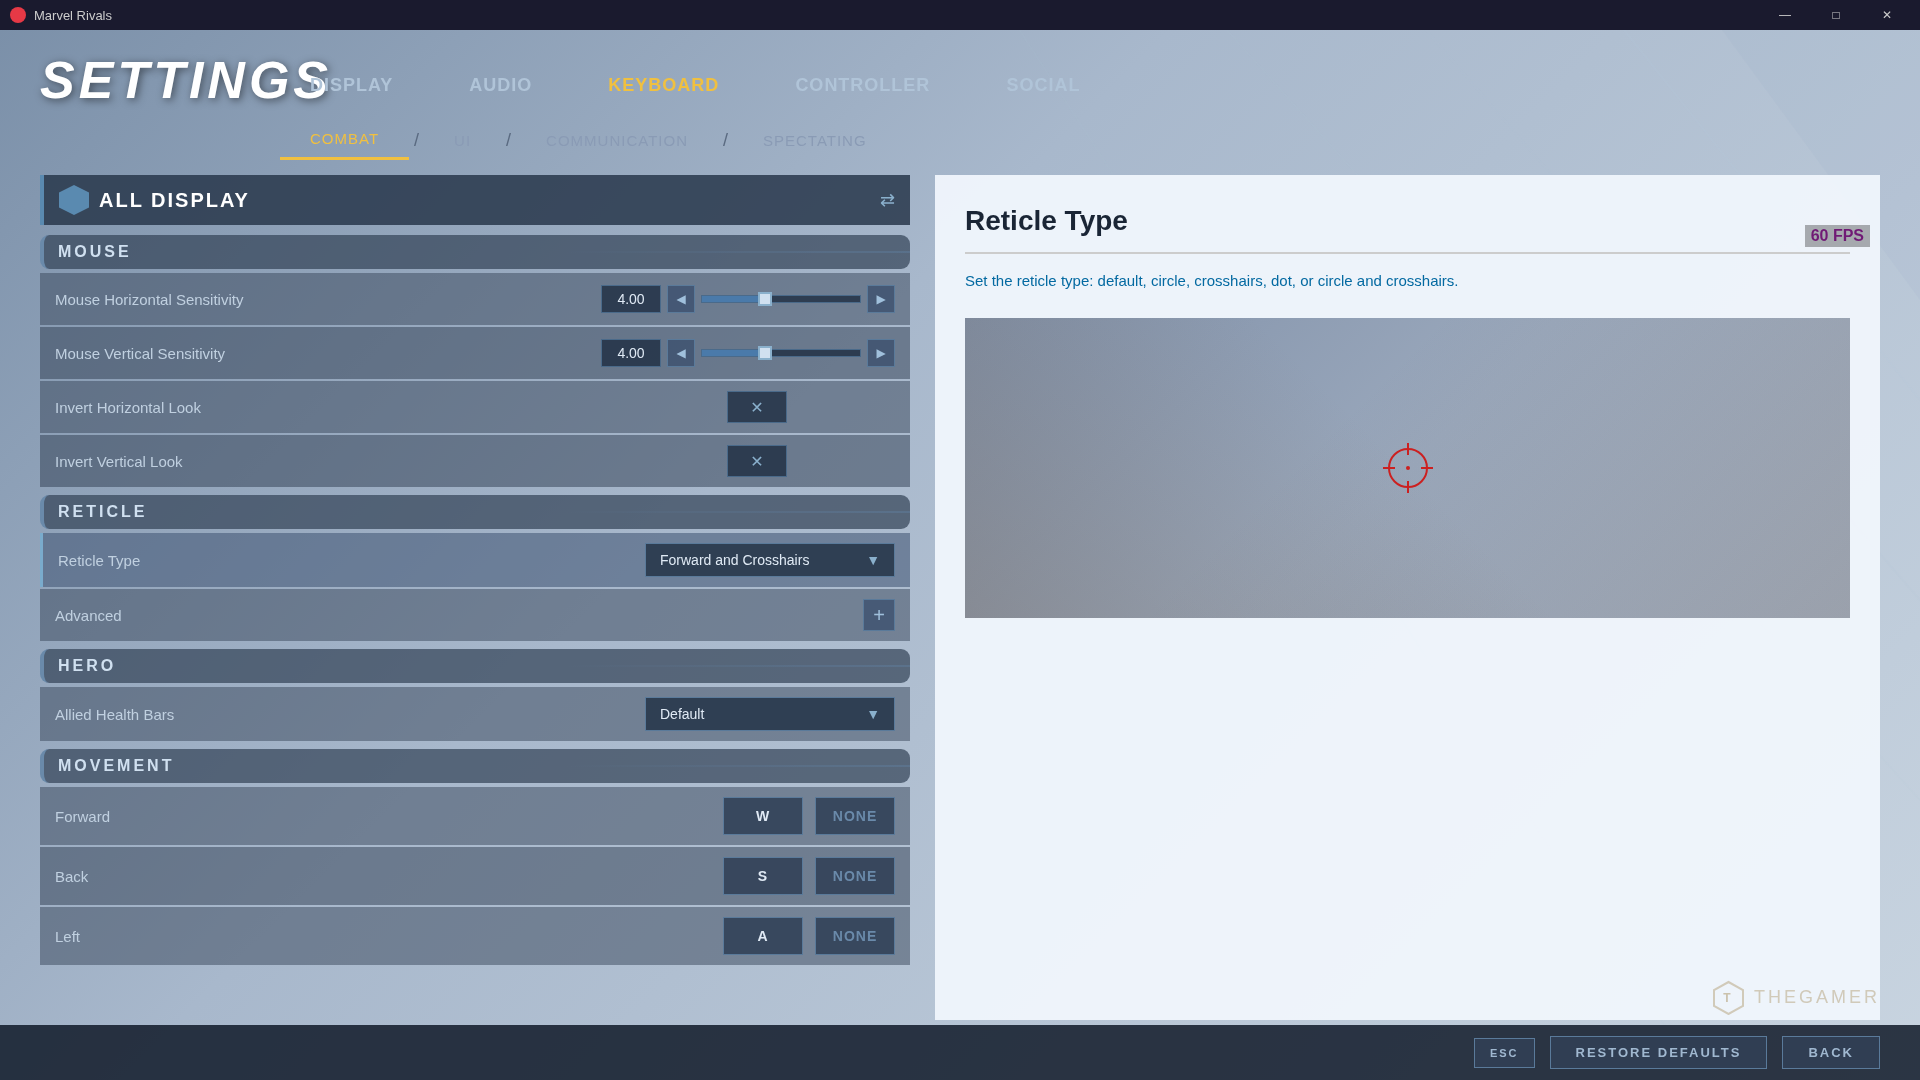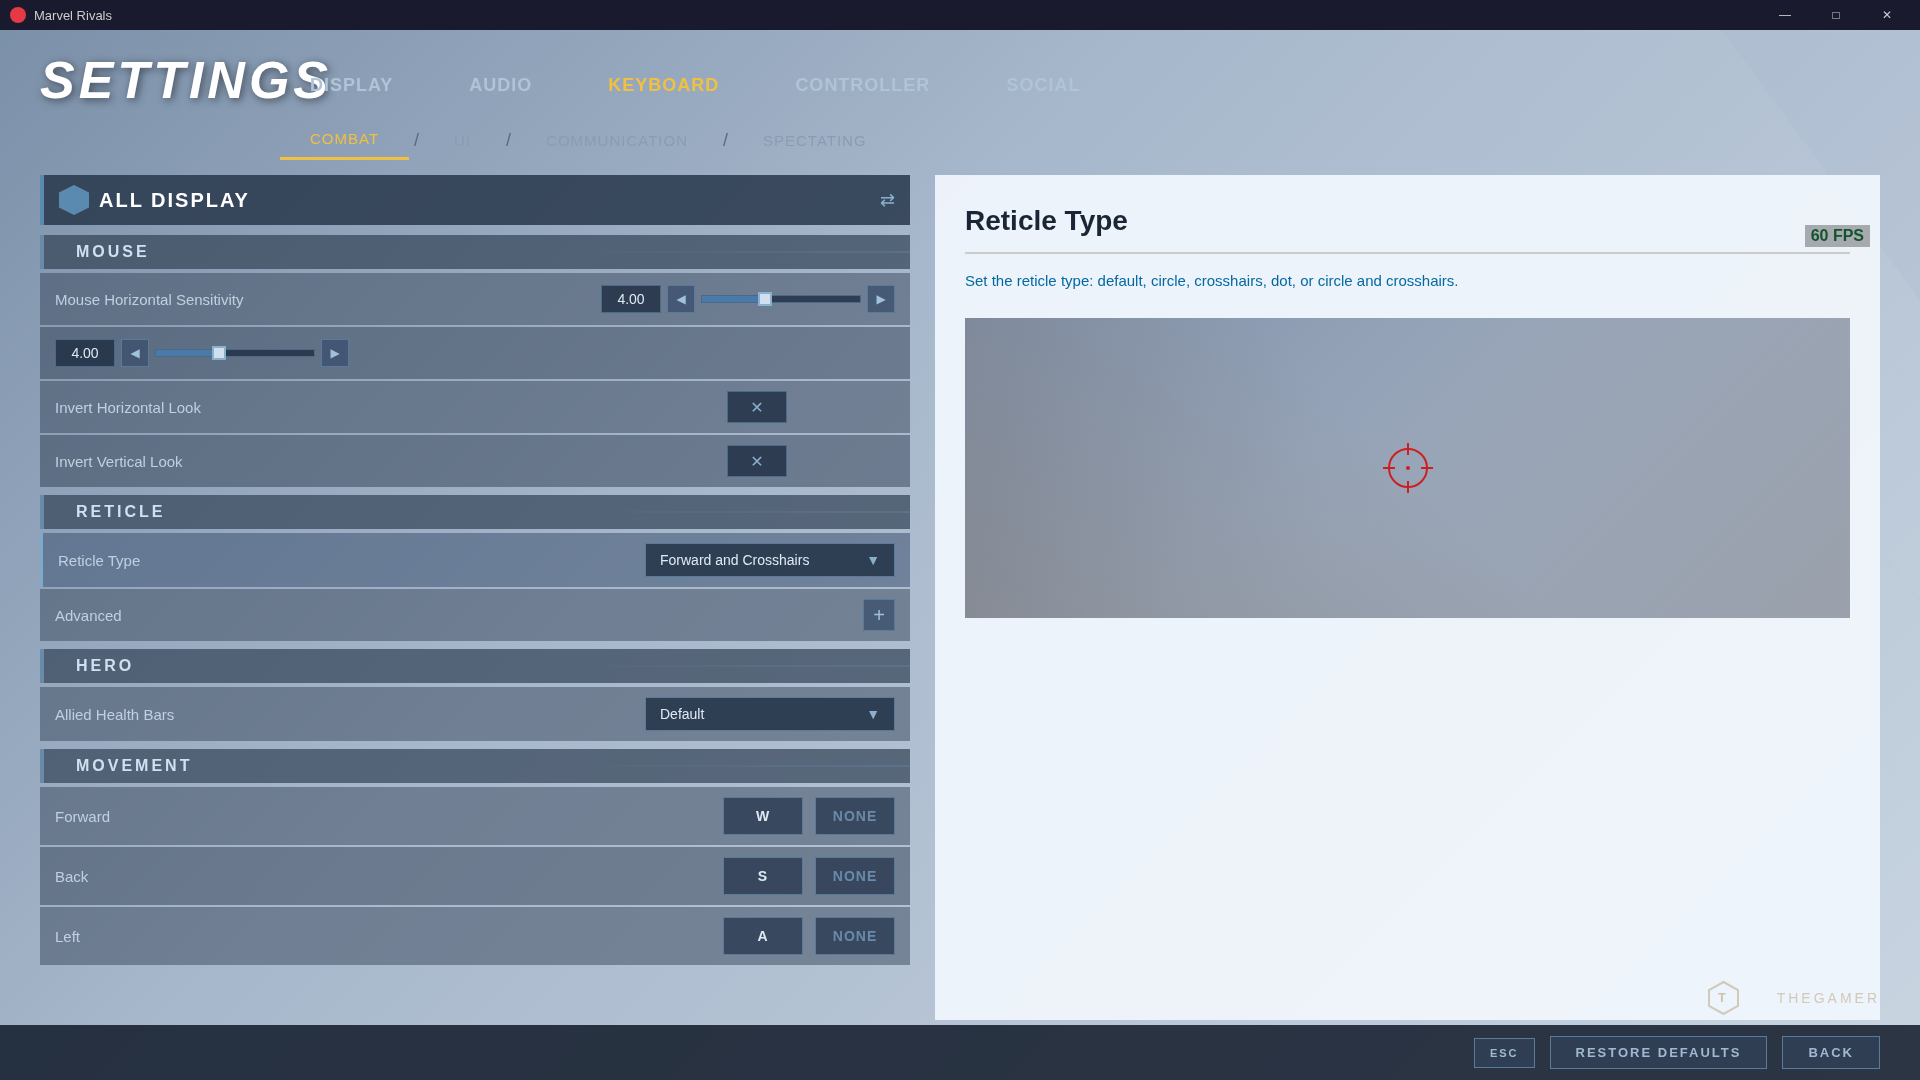--- a/index.html
+++ b/index.html
@@ -172,25 +172,26 @@
     .hero-swap-icon {
       color: #8ab0cc;
       font-size: 18px;
       cursor: pointer;
     }
 
     
     .section-header {
       display: flex;
       align-items: center;
-      padding: 8px 32px;
+      padding: 8px 14px;
       margin: 8px 0 4px 0;
       background: rgba(50, 65, 85, 0.7);
       border-left: 4px solid #6a8aaa;
       position: relative;
+      border-radius: 9px;
     }
     .section-header::after {
       content: '';
       position: absolute;
       right: 0; top: 50%;
       transform: translateY(-50%);
       width: 40%;
       height: 2px;
       background: linear-gradient(to right, transparent, rgba(100,140,180,0.3));
     }
@@ -472,21 +473,21 @@
       height: 4px;
       background: #cc2020;
       border-radius: 50%;
     }
 
     
     .fps-counter {
       position: absolute;
       top: 195px;
       right: 50px;
-      color: #14532d;
+      color: #701a75;
       font-size: 16px;
       font-weight: 700;
       background: rgba(0,0,0,0.3);
       padding: 2px 6px;
       z-index: 10;
     }
 
     
     .bottom-bar {
       position: absolute;
@@ -621,20 +622,21 @@
         <div class="slider-arrow">◀</div>
         <div class="slider-track">
           <div class="slider-fill"></div>
           <div class="slider-thumb"></div>
         </div>
         <div class="slider-arrow">▶</div>
       </div>
     </div>
 
     <div class="settings-row">
+      <span class="row-label">Mouse Vertical Sensitivity</span>
       <div class="slider-control">
         <span class="row-value">4.00</span>
         <div class="slider-arrow">◀</div>
         <div class="slider-track">
           <div class="slider-fill"></div>
           <div class="slider-thumb"></div>
         </div>
         <div class="slider-arrow">▶</div>
       </div>
     </div>
@@ -732,21 +734,21 @@
         <div class="ch-center"></div>
       </div>
     </div>
   </div>
 
   <div class="logo-watermark">
     <svg class="logo-icon" viewBox="0 0 35 35" xmlns="http://www.w3.org/2000/svg">
       <polygon points="17.5,2 32,10 32,26 17.5,34 3,26 3,10" fill="none" stroke="rgba(180,160,120,0.5)" stroke-width="2"></polygon>
       <text x="17.5" y="22" text-anchor="middle" fill="rgba(180,160,120,0.6)" font-size="12" font-weight="bold">T</text>
     </svg>
-    <span style="color:rgba(180,160,120,0.5);font-size:14px;letter-spacing:3px;margin-left:28px;">THEGAMER</span>
+    <span style="color:rgba(180,160,120,0.5);font-size:18px;letter-spacing:3px;">THEGAMER</span>
   </div>
 
   <div class="bottom-bar">
     <button class="bottom-btn btn-esc">ESC</button>
     <button class="bottom-btn btn-restore">RESTORE DEFAULTS</button>
     <button class="bottom-btn btn-back">BACK</button>
   </div>
 
 </div>
 

